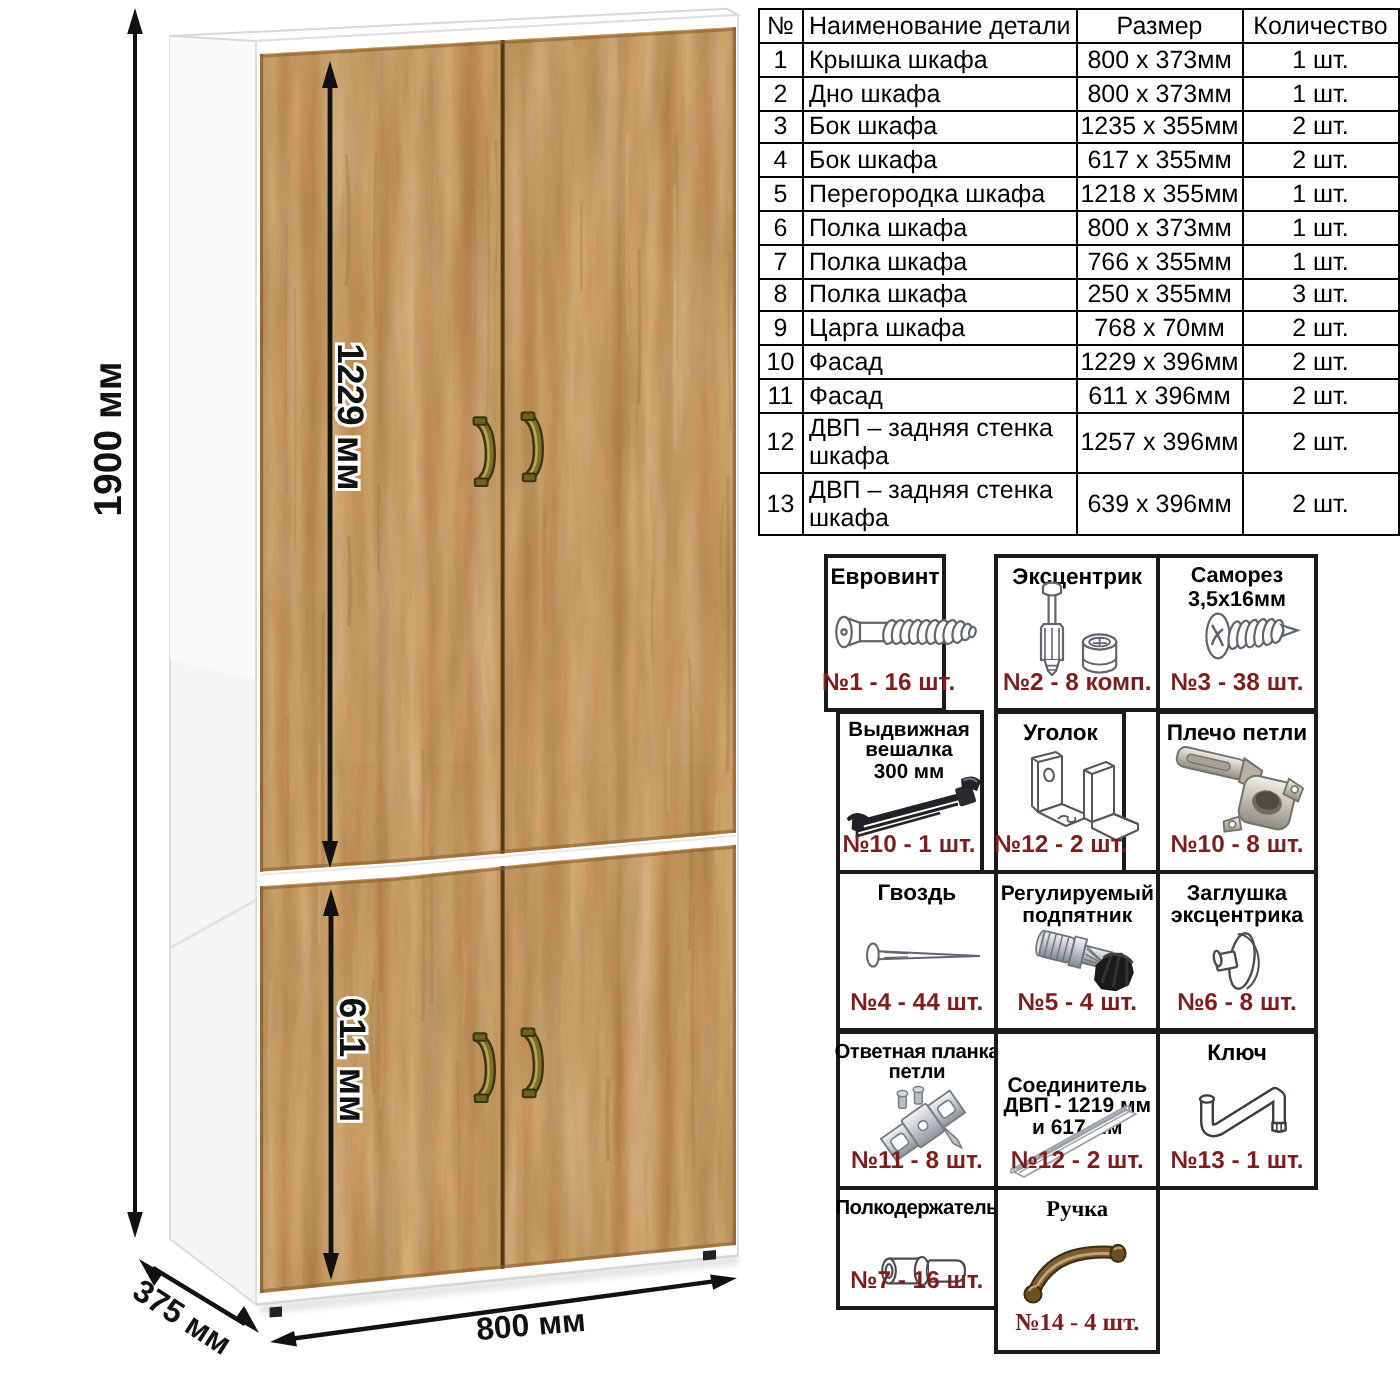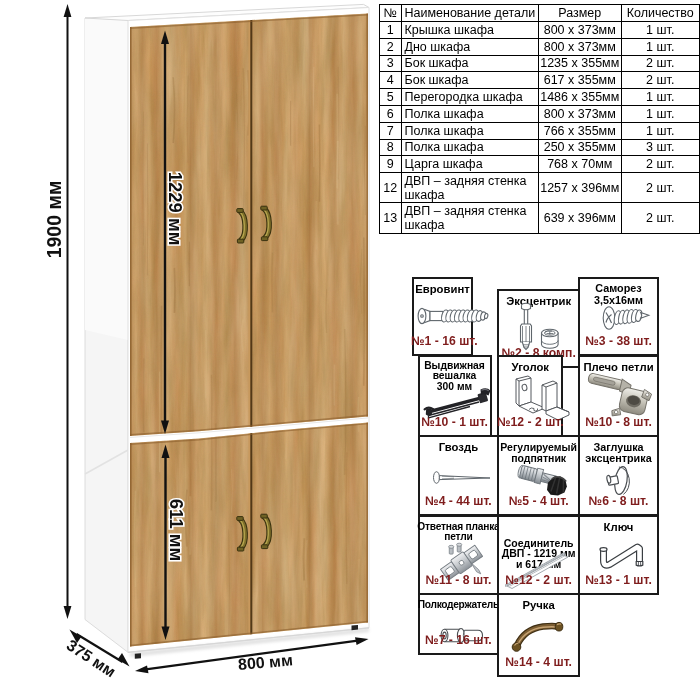--- a/index.html
+++ b/index.html
@@ -272,21 +272,21 @@
       </tr>
   <tr style="height:16.8px">
         <td class="c">4</td>
         <td class="n">Бок шкафа</td>
         <td class="c">617 х 355мм</td>
         <td class="c">2 шт.</td>
       </tr>
   <tr style="height:16.8px">
         <td class="c">5</td>
         <td class="n">Перегородка шкафа</td>
-        <td class="c">1486 х 355мм</td>
+        <td class="c">1218 х 355мм</td>
         <td class="c">1 шт.</td>
       </tr>
   <tr style="height:16.8px">
         <td class="c">6</td>
         <td class="n">Полка шкафа</td>
         <td class="c">800 х 373мм</td>
         <td class="c">1 шт.</td>
       </tr>
   <tr style="height:16.8px">
         <td class="c">7</td>
@@ -297,20 +297,32 @@
   <tr style="height:16.8px">
         <td class="c">8</td>
         <td class="n">Полка шкафа</td>
         <td class="c">250 х 355мм</td>
         <td class="c">3 шт.</td>
       </tr>
   <tr style="height:16.8px">
         <td class="c">9</td>
         <td class="n">Царга шкафа</td>
         <td class="c">768 х 70мм</td>
+        <td class="c">2 шт.</td>
+      </tr>
+  <tr style="height:16.8px">
+        <td class="c">10</td>
+        <td class="n">Фасад</td>
+        <td class="c">1229 х 396мм</td>
+        <td class="c">2 шт.</td>
+      </tr>
+  <tr style="height:16.8px">
+        <td class="c">11</td>
+        <td class="n">Фасад</td>
+        <td class="c">611 х 396мм</td>
         <td class="c">2 шт.</td>
       </tr>
   <tr style="height:30px">
         <td class="c">12</td>
         <td class="n w">ДВП – задняя стенка шкафа</td>
         <td class="c">1257 х 396мм</td>
         <td class="c">2 шт.</td>
       </tr>
   <tr style="height:31px">
         <td class="c">13</td>
@@ -338,21 +350,21 @@
       <ellipse cx="56.8" cy="37" rx="3.2" ry="6.1" transform="rotate(14 56.8 37)"></ellipse>
       <ellipse cx="61.1" cy="37" rx="3.2" ry="6.1" transform="rotate(14 61.1 37)"></ellipse>
       <ellipse cx="65.4" cy="37" rx="3" ry="5.5" transform="rotate(14 65.4 37)"></ellipse>
       <ellipse cx="69.2" cy="37" rx="2.4" ry="4.2" transform="rotate(14 69.2 37)"></ellipse>
       <ellipse cx="72.2" cy="37" rx="1.6" ry="2.6" transform="rotate(14 72.2 37)"></ellipse>
     </g>
   </svg>
   <div class="q">№1 - 16 шт.</div>
 </div>
 
-<div class="hw" style="left:497.3px;top:277.3px;width:82.7px;height:79.2px;margin-top:12px;">
+<div class="hw" style="left:497.3px;top:277.3px;width:82.7px;height:79.2px;">
   <div class="t">Эксцентрик</div>
   <svg width="80" height="78" viewBox="0 0 80 78">
     <g stroke="#5f666c" fill="#fff" stroke-width="1.1">
       <ellipse cx="27" cy="14.5" rx="4.5" ry="2.2"></ellipse>
       <path d="M22.5,14.5 L22.5,17.5 Q27,20 31.5,17.5 L31.5,14.5"></path>
       <path d="M25.3,18.9 L25.3,33 M28.7,18.9 L28.7,33"></path>
       <path d="M22.8,33 h8.4 l1.3,2 v16 h-11 v-16 Z"></path>
       <path d="M23.5,35 v16 M27,35 v16 M30.5,35 v16" stroke-width="0.8"></path>
       <path d="M23.3,51 L25,56.5 L27,58.5 L29,56.5 L30.7,51"></path>
       <path d="M24,53.8 h6.2 M24.8,56 h4.6" stroke-width="0.8"></path>
@@ -564,21 +576,21 @@
       <ellipse cx="24.5" cy="40.5" rx="3.4" ry="6.2"></ellipse>
       <ellipse cx="24.5" cy="40.5" rx="1.7" ry="3.4"></ellipse>
       <ellipse cx="41" cy="40.5" rx="3.6" ry="7"></ellipse>
       <path d="M44.5,35.2 L58,35.2 Q62.5,35.2 62.5,40.5 Q62.5,45.8 58,45.8 L44.5,45.8" fill="#fff"></path>
       <path d="M44.6,35.2 a3.6,7 0 0 0 0,10.6" fill="none" stroke-width="0.9"></path>
     </g>
   </svg>
   <div class="q">№7 - 16 шт.</div>
 </div>
 
-<div class="hw" style="left:497.3px;top:593px;width:82.7px;height:84.3px;">
+<div class="hw" style="left:497.3px;top:593px;width:82.7px;height:84.3px;font-family:Liberation Serif, serif;">
   <div class="t">Ручка</div>
   <svg width="80" height="81" viewBox="0 0 80 81">
     <path d="M18,50.5 C23,39.5 32,33.2 44,31.6 C50,30.9 55,30.8 58.5,31.4" fill="none" stroke="#3d2d12" stroke-width="6.6" stroke-linecap="round"></path>
     <path d="M18,50.5 C23,39.5 32,33.2 44,31.6 C50,30.9 55,30.8 58.5,31.4" fill="none" stroke="#7b5d32" stroke-width="4.4" stroke-linecap="round"></path>
     <path d="M19,49 C24,39.5 32.5,33.8 44,32.3 C50,31.6 54,31.5 57.5,32" fill="none" stroke="#c5a272" stroke-width="1.4" stroke-linecap="round"></path>
     <circle cx="17.5" cy="52" r="4.3" fill="#6b5122" stroke="#3d2d12" stroke-width="1"></circle>
     <path d="M15.5,50.5 a4.3,4.3 0 0 1 4,-2.4" stroke="#c5a272" stroke-width="1.1" fill="none"></path>
     <ellipse cx="60" cy="31.7" rx="3.8" ry="4.3" fill="#6b5122" stroke="#3d2d12" stroke-width="1"></ellipse>
     <path d="M58,29.8 a4,4 0 0 1 4,-0.6" stroke="#c5a272" stroke-width="1.1" fill="none"></path>
   </svg>

